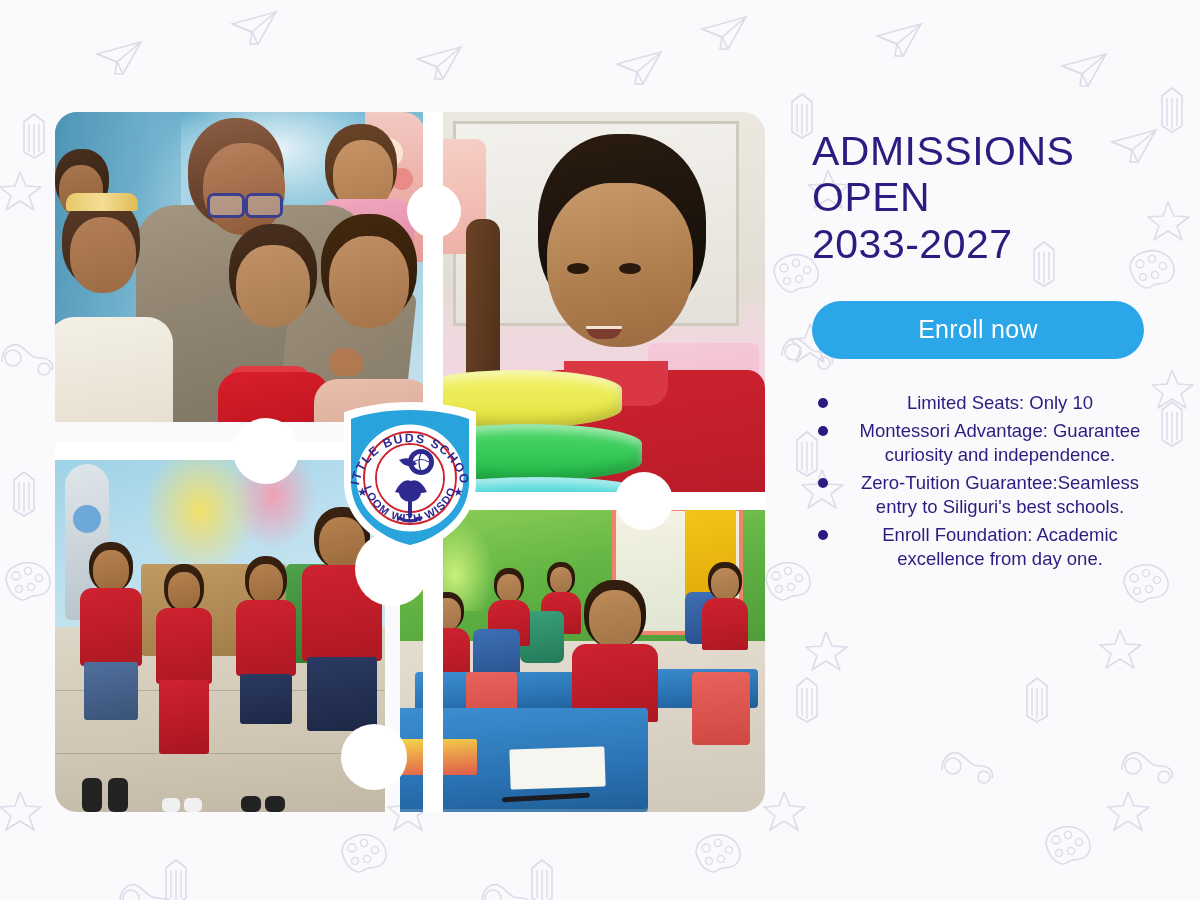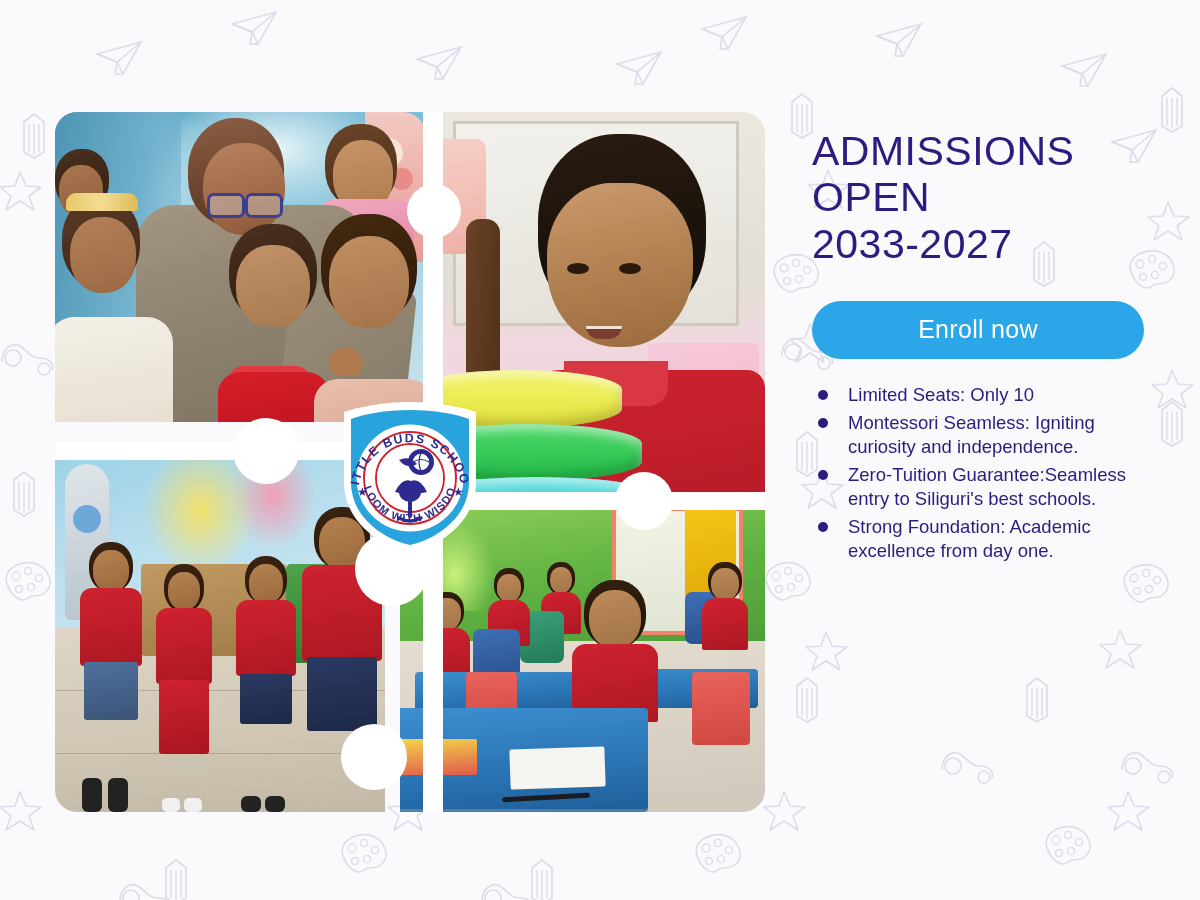--- a/index.html
+++ b/index.html
@@ -540,23 +540,24 @@
     border: none;
     border-radius: 29px;
     color: #ffffff;
     font-size: 25px;
     font-family: "Liberation Sans", sans-serif;
     cursor: pointer;
     letter-spacing: .3px;
   }
 
   #bullet-list {
-    margin-top: 24px;
+    margin-top: 32px;
     list-style: none;
     width: 340px;
+    text-align: center;
   }
   #bullet-list li {
     position: relative;
     padding-left: 36px;
     color: #2e1b80;
     font-size: 18.5px;
     line-height: 1.30;
     margin-bottom: 4px;
   }
   #bullet-list li .dot {
@@ -852,26 +853,26 @@
 
     <button id="cta-button">Enroll now</button>
 
     <ul id="bullet-list">
       <li>
         <span class="dot"></span>
         <span>Limited Seats: Only 10</span>
       </li>
       <li>
         <span class="dot"></span>
-        <span>Montessori Seamless: Igniting curiosity and independence.</span>
+        <span>Montessori Advantage: Guarantee curiosity and independence.</span>
       </li>
       <li>
         <span class="dot"></span>
         <span>Zero-Tuition Guarantee:Seamless entry to Siliguri's best schools.</span>
       </li>
       <li>
         <span class="dot"></span>
-        <span>Strong Foundation: Academic excellence from day one.</span>
+        <span>Enroll Foundation: Academic excellence from day one.</span>
       </li>
     </ul>
   </div>
 
 </div>
 
 </body></html>

